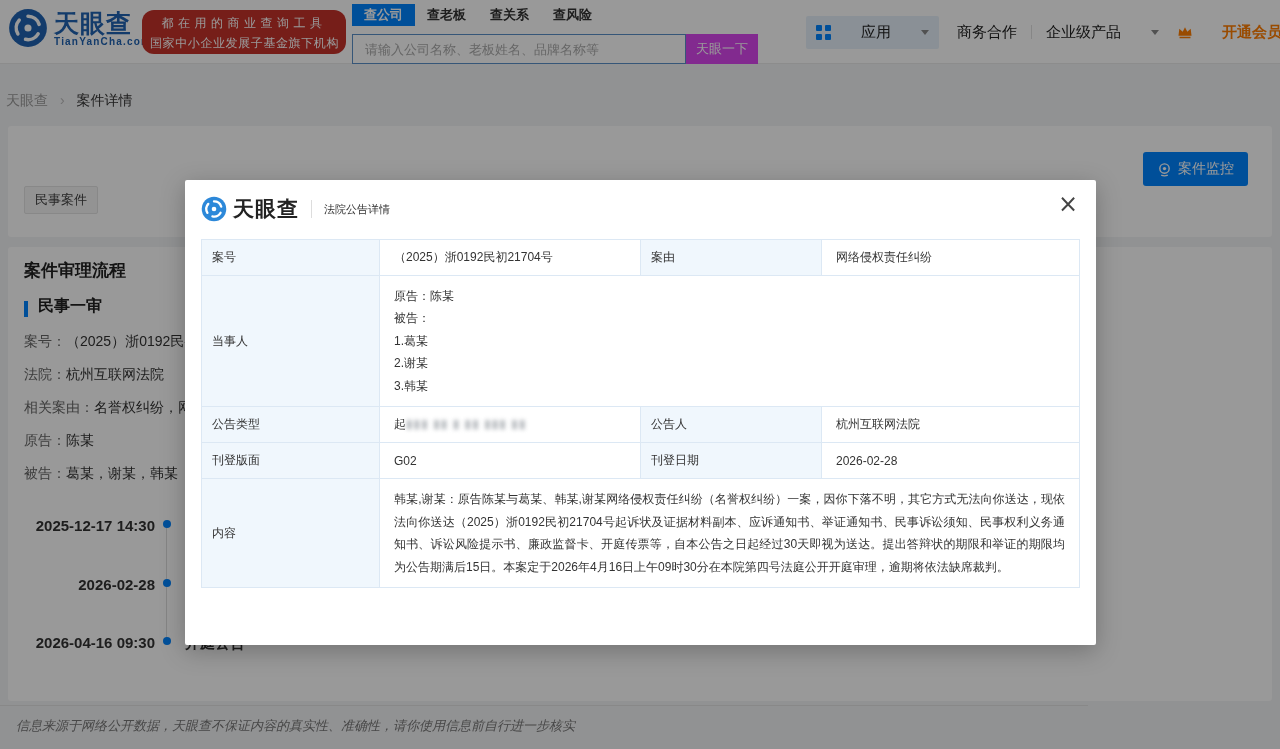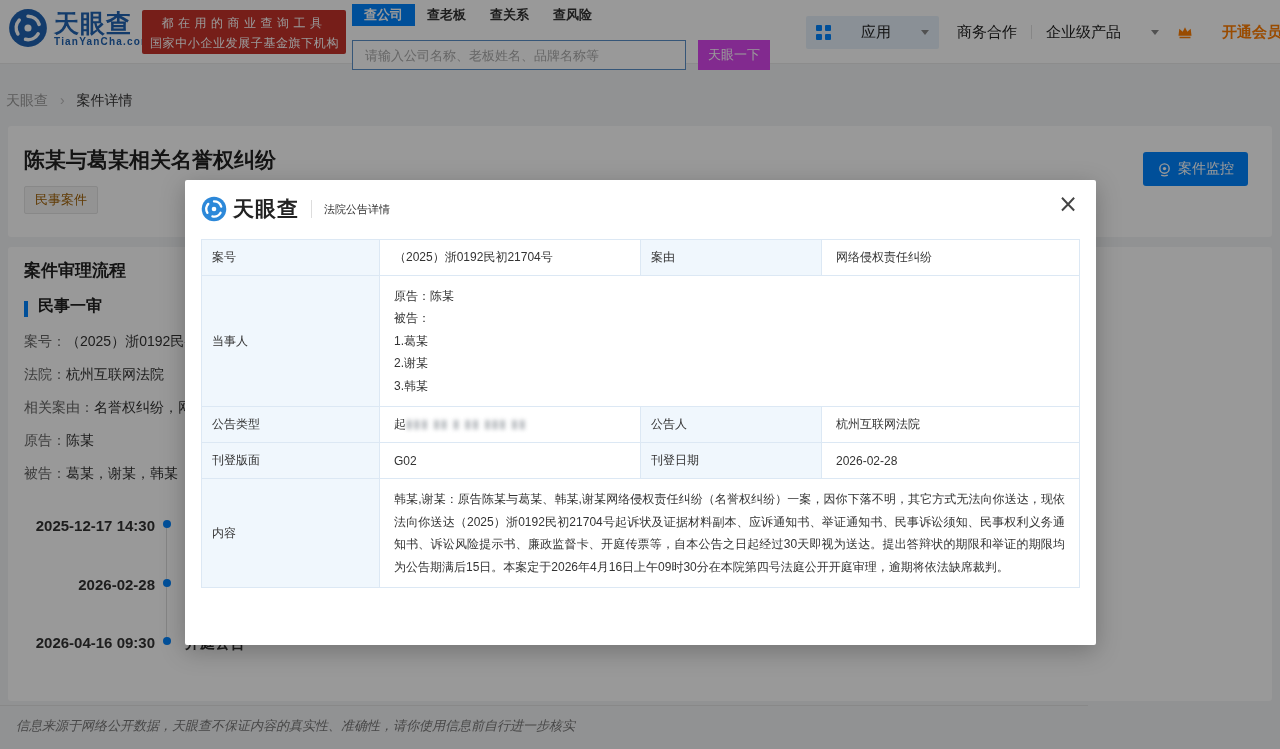--- a/index.html
+++ b/index.html
@@ -11,30 +11,30 @@
 
   
   .header { position:absolute; top:0; left:0; width:1280px; height:64px;
             background:#ffffff; border-bottom:1px solid #e9e9e9; z-index:1; }
   .logo-group { position:absolute; left:8px; top:8px; display:flex; align-items:center; cursor:pointer; }
   .logo-swirl { width:40px; height:40px; }
   .logo-texts { margin-left:6px; }
   .logo-name { font-size:25px; font-weight:bold; color:#2063b2; line-height:26px; letter-spacing:1px; }
   .logo-domain { font-size:10px; color:#2063b2; letter-spacing:1.2px; font-weight:bold; }
   .slogan-badge { position:absolute; left:142px; top:10px; width:204px; height:44px;
-    background:#c5332b; color:#fff; border-radius:2px; padding:5px 8px; text-align:center; }
+    background:#c5332b; color:#fff; border-radius:12px; padding:5px 8px; text-align:center; }
   .slogan-badge .l1 { font-size:12px; letter-spacing:4.5px; white-space:nowrap; }
   .slogan-badge .l2 { font-size:12px; letter-spacing:0.6px; margin-top:3px; white-space:nowrap; }
 
   .search-area { position:absolute; left:352px; top:4px; }
   .search-tabs { display:flex; height:22px; align-items:center; }
   .search-tab { font-size:13px; font-weight:bold; color:#333; padding:0 12px; height:22px;
     line-height:22px; cursor:pointer; }
   .search-tab.active { background:#0084ff; color:#fff; }
-  .search-row { display:flex; margin-top:14px;gap:12px; }
+  .search-row { display:flex; margin-top:8px; }
   .search-input { width:334px; height:30px; border:1px solid #5b8fc9; background:#fff;
     font-size:13px; padding:0 12px; color:#333; outline:none;
     font-family:"Liberation Sans","DejaVu Sans",sans-serif; }
   .search-input::placeholder { color:#aaa; }
   .search-btn { width:72px; height:30px; background:#d946ef; color:#fff; border:none;
     font-size:13px; cursor:pointer; font-family:Liberation Serif, serif; }
 
   .right-nav { position:absolute; left:806px; top:0; height:64px; display:flex; align-items:center; }
   .nav-item { display:flex; align-items:center; font-size:15px; color:#222; cursor:pointer; white-space:nowrap;gap:24px; }
   .apps-box { background:#e7f1fb; border-radius:2px; padding:7px 10px; margin-right:18px; }
@@ -55,21 +55,21 @@
   
   .breadcrumb { position:absolute; top:92px; left:6px; font-size:14px; z-index:1; }
   .bc-home { color:#999; cursor:pointer; }
   .bc-sep { color:#bbb; margin:0 8px; }
   .bc-cur { color:#333; }
 
   
   .card { position:absolute; left:8px; width:1264px; background:#fff; border-radius:3px; z-index:1; }
   .card1 { top:126px; height:111px; }
   .case-title { position:absolute; left:16px; top:20px; font-size:21px; font-weight:bold; color:#222; }
-  .case-tag { position:absolute; left:16px; top:60px; font-size:13px; color:#a16207;
+  .case-tag { position:absolute; left:16px; top:60px; font-size:13px; color:#404040;
     background:#f6f6f6; border:1px solid #e3e3e3; border-radius:2px; padding:4px 10px; }
   .monitor-btn { position:absolute; right:24px; top:26px; background:#0084ff; color:#fff;
     border:none; border-radius:3px; font-size:14px; padding:8px 14px; display:flex;
     align-items:center; cursor:pointer; font-family:"Liberation Sans","DejaVu Sans",sans-serif; }
   .monitor-btn svg { margin-right:6px; }
 
   
   .card2 { top:247px; height:454px; }
   .proc-heading { position:absolute; left:16px; top:12px; font-size:17px; font-weight:bold; color:#222; }
   .stage-row { position:absolute; left:16px; top:49px; display:flex; align-items:flex-end; }
@@ -193,21 +193,20 @@
   </div>
 </div>
 
 <div class="breadcrumb">
   <span class="bc-home">天眼查</span>
   <span class="bc-sep">›</span>
   <span class="bc-cur">案件详情</span>
 </div>
 
 <div class="card card1">
-  <div class="case-title">陈某与葛某相关名誉权纠纷</div>
   <div class="case-tag">民事案件</div>
   <button class="monitor-btn">
     <svg width="15" height="15" viewBox="0 0 16 16">
       <circle cx="8" cy="7" r="5" fill="none" stroke="#fff" stroke-width="1.5"></circle>
       <circle cx="8" cy="7" r="1.8" fill="#fff"></circle>
       <path d="M4.5 14 a5.5 3 0 0 0 7 0" fill="none" stroke="#fff" stroke-width="1.5"></path>
     </svg>
     <span>案件监控</span>
   </button>
 </div>

